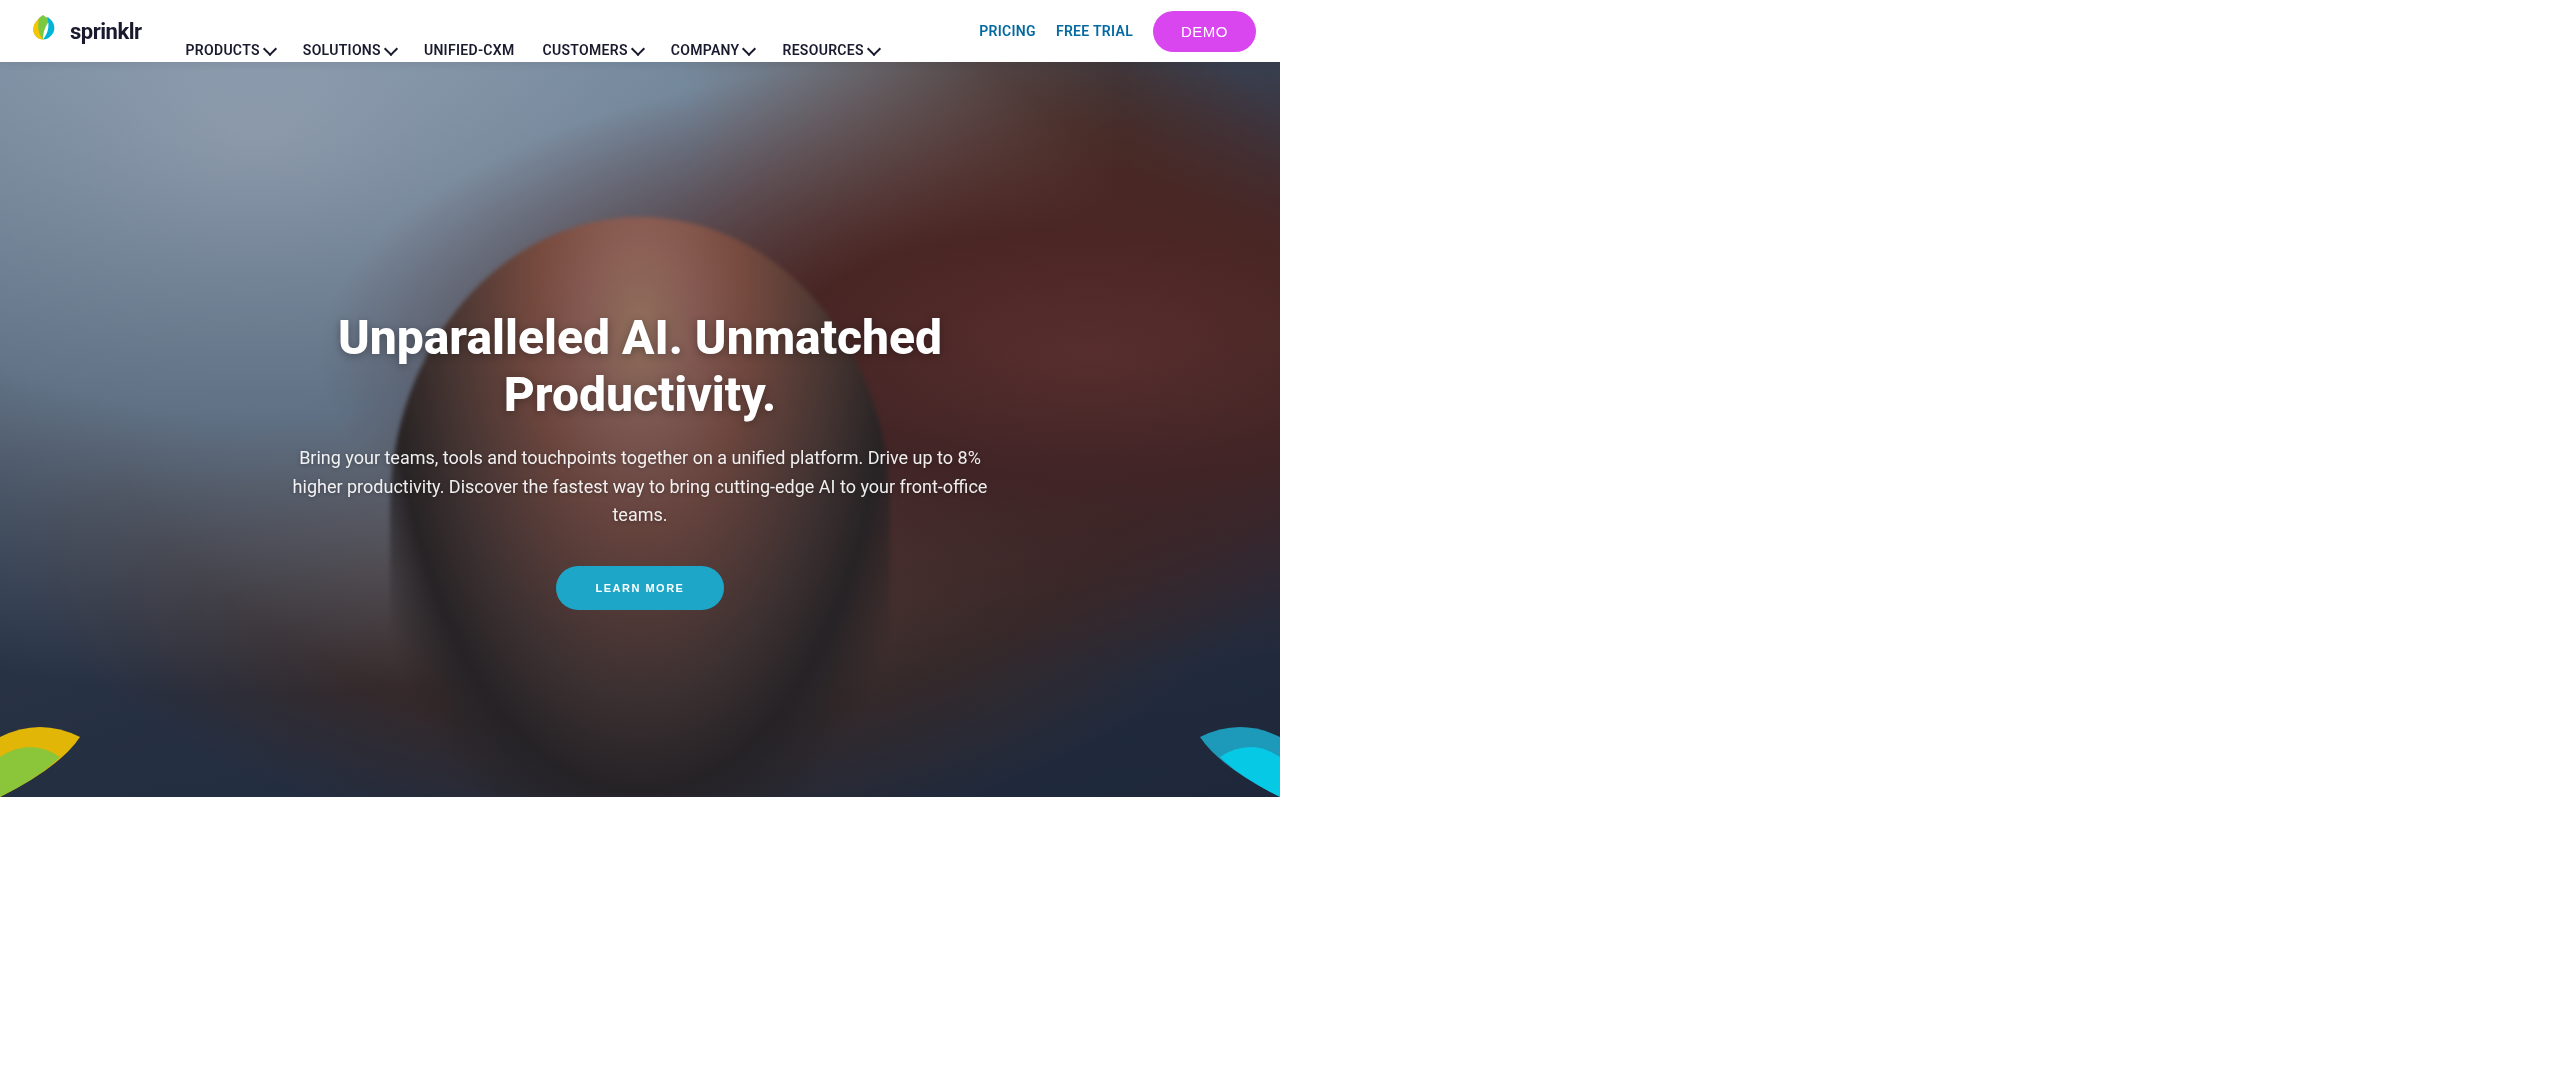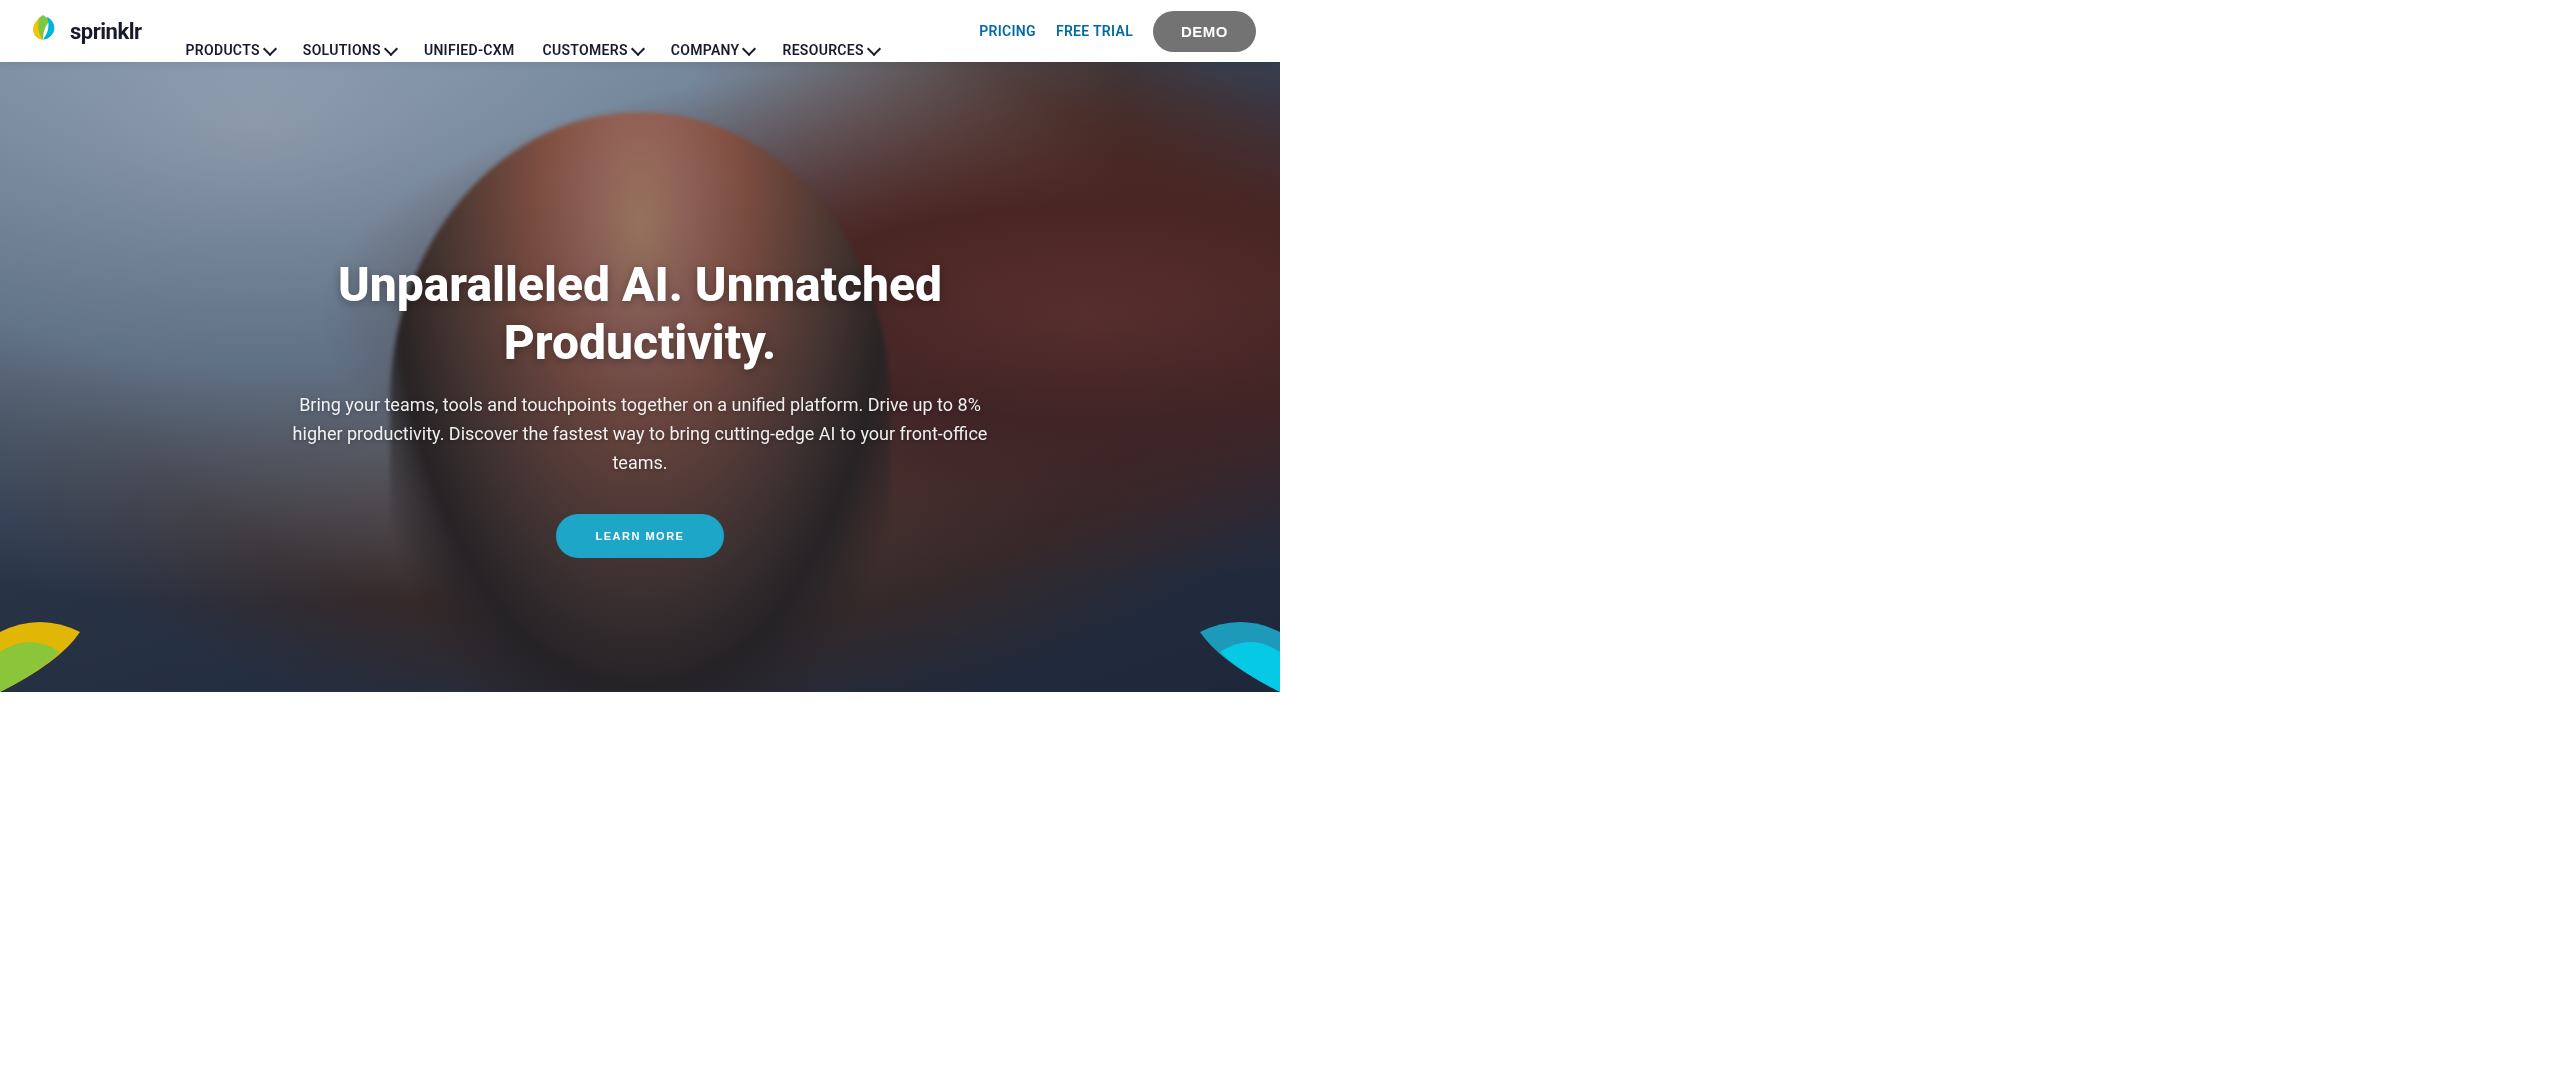--- a/index.html
+++ b/index.html
@@ -89,37 +89,37 @@
     .nav-link {
       font-size: 14px;
       font-weight: 600;
       color: #0369a1;
       cursor: pointer;
       letter-spacing: 0.3px;
       text-transform: uppercase;
     }
 
     .btn-demo {
-      background: #737373;
+      background: #d946ef;
       color: #ffffff;
       border: none;
       padding: 12px 28px;
       font-size: 15px;
-      font-weight: 700;
+      font-weight: 400;
       border-radius: 30px;
       cursor: pointer;
       letter-spacing: 0.5px;
       text-transform: uppercase;
     }
 
     
     .hero {
       position: relative;
       width: 100%;
-      height: 630px;
+      height: 735px;
       overflow: hidden;
     }
 
     .hero-bg {
       position: absolute;
       inset: 0;
       background: 
         linear-gradient(
           to bottom,
           rgba(20, 30, 50, 0.3) 0%,

